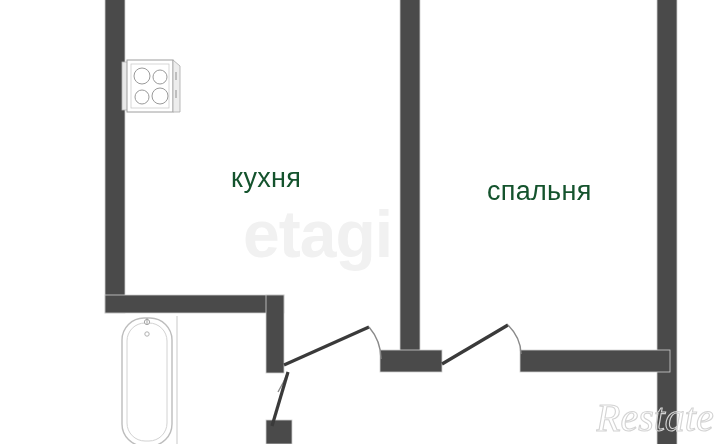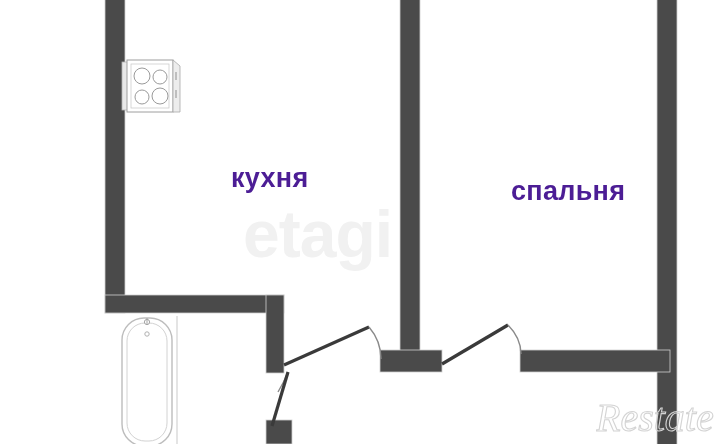--- a/index.html
+++ b/index.html
@@ -18,34 +18,34 @@
   #floorplan-svg {
     position: absolute;
     left: 0;
     top: 0;
     width: 725px;
     height: 444px;
     display: block;
   }
   .room-label {
     position: absolute;
-    color: #4c1d95;
+    color: #14532d;
     font-family: "Liberation Sans", sans-serif;
     font-size: 27px;
-    font-weight: 700;
+    font-weight: 400;
     letter-spacing: 0.3px;
     white-space: nowrap;
     user-select: none;
   }
   #label-kitchen {
     left: 231px;
     top: 163px;
   }
   #label-bedroom {
-    left: 511px;
+    left: 487px;
     top: 176px;
   }
   #watermark-etagi {
     position: absolute;
     left: 243px;
     top: 196px;
     font-family: "Liberation Sans", sans-serif;
     font-size: 66px;
     font-weight: 700;
     letter-spacing: -1px;

